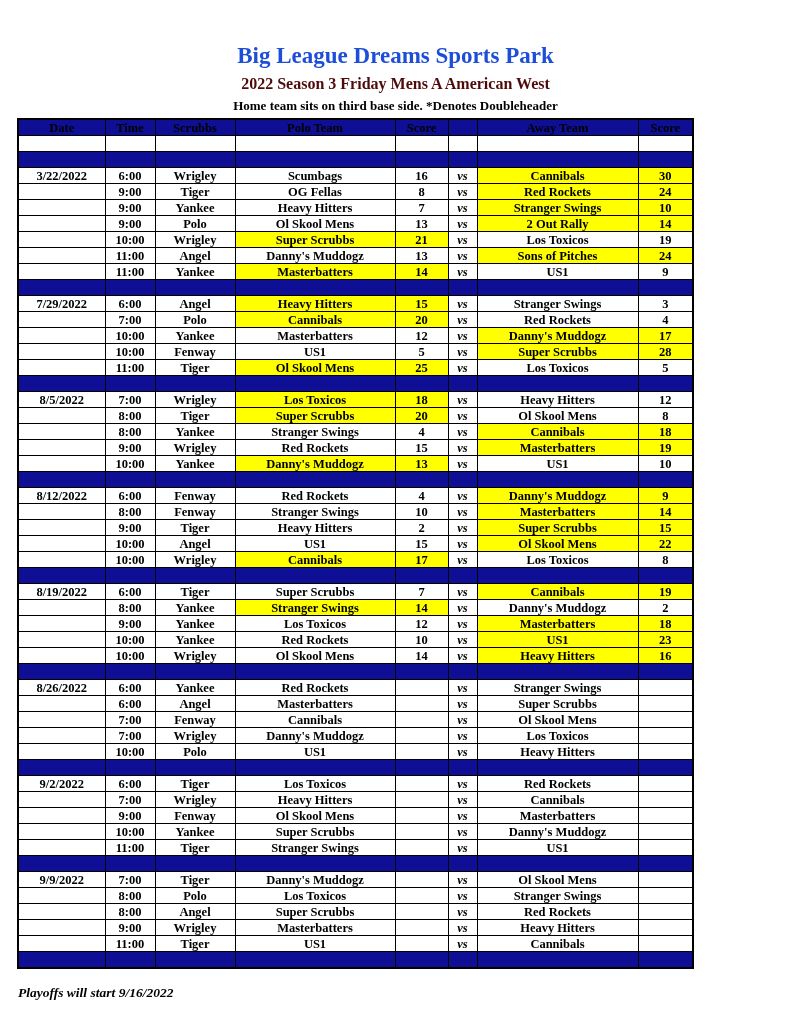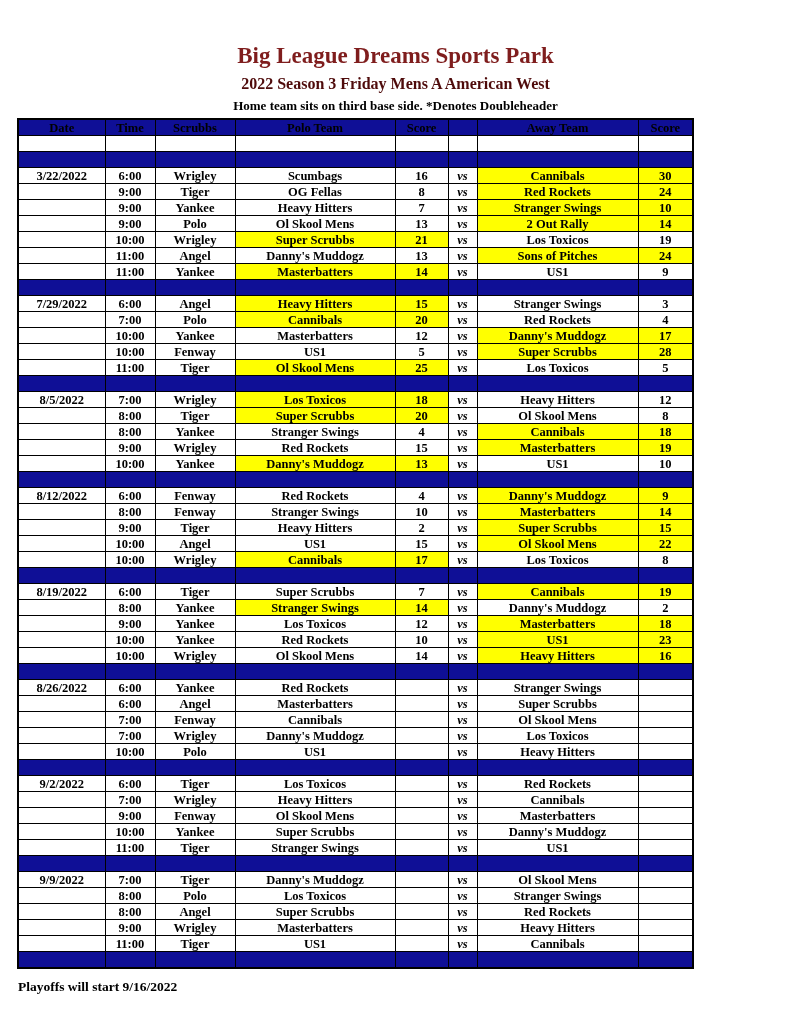--- a/index.html
+++ b/index.html
@@ -15,21 +15,21 @@
     position: relative;
     width: 791px;
     height: 1024px;
     box-sizing: border-box;
     padding-top: 42px;
   }
   .title {
     text-align: center;
     font-size: 23px;
     font-weight: bold;
-    color: #7f1d1d;
+    color: #1d4ed8;
     margin: 0;
     line-height: 27px;
   }
   .subtitle {
     text-align: center;
     font-size: 16px;
     font-weight: bold;
     color: var(--subtitle-color, #4f0b0b);
     margin: 5px 0 0 0;
     line-height: 20px;
@@ -37,21 +37,21 @@
   .note {
     text-align: center;
     font-size: 13px;
     font-weight: bold;
     color: #000000;
     margin: 4px 0 0 0;
     line-height: 15px;
   }
   table.schedule {
     border-collapse: collapse;
-    margin: 5px 0 10px 17px;
+    margin: 5px 0 16px 17px;
     table-layout: fixed;
     width: 675px;
   }
   table.schedule td, table.schedule th {
     border: 1px solid #000000;
     height: 15px;
     padding: 0 2px;
     font-size: 12.5px;
     font-weight: bold;
     text-align: center;
@@ -69,20 +69,21 @@
   }
   tr.sep td { background: var(--navy, #0f0f96); }
   td.win { background: var(--highlight, #ffff00); }
   td.vs { font-style: italic; font-size: 11.5px; }
   .footer {
     font-size: 13.5px;
     font-weight: bold;
     color: #000000;
     margin: 3px 0 2px 18px;
     line-height: 16px;
+    font-style: italic;
   }
 </style>
 </head>
 <body>
 
 <div class="page">
   <h1 class="title">Big League Dreams Sports Park</h1>
   <h2 class="subtitle">2022 Season 3 Friday Mens A American West</h2>
   <div class="note">Home team sits on third base side.  *Denotes Doubleheader</div>
 

